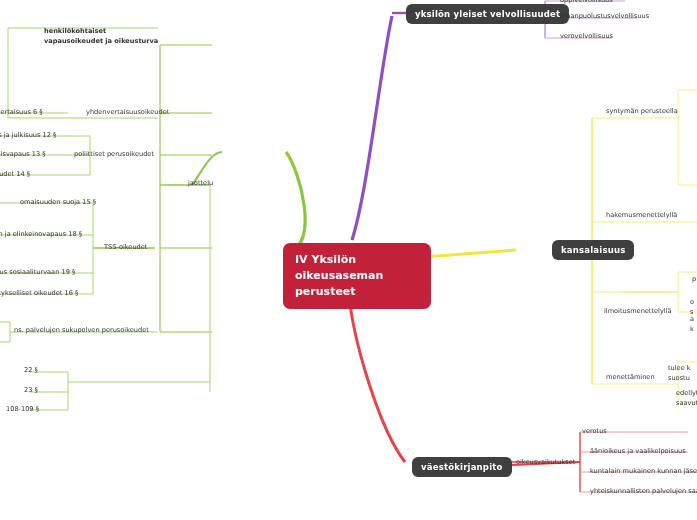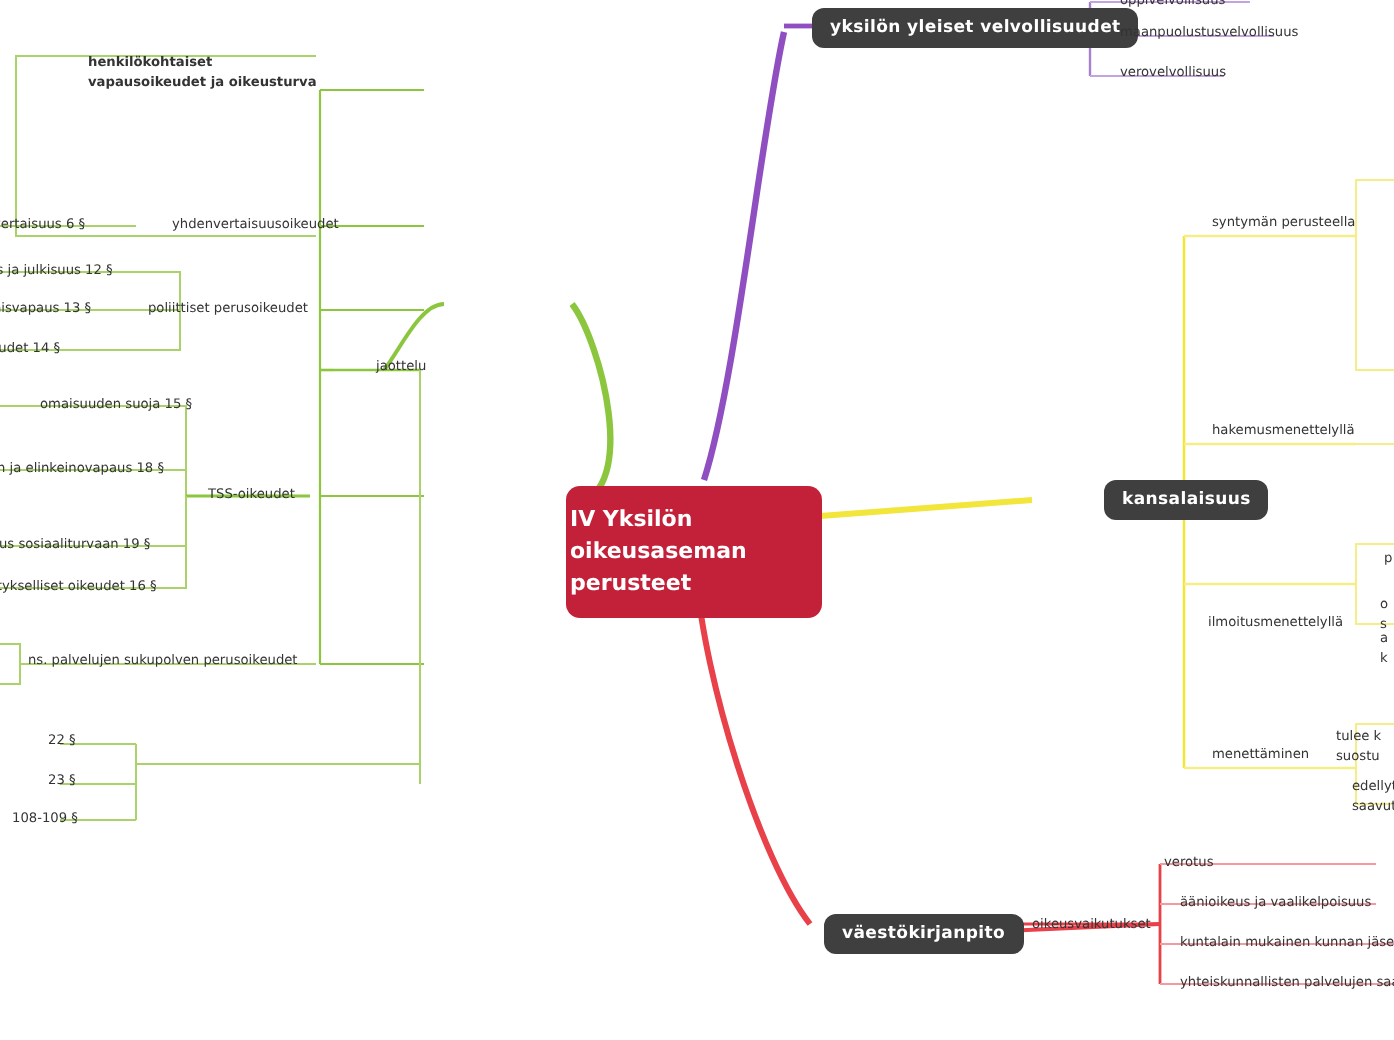--- a/index.html
+++ b/index.html
@@ -9,21 +9,21 @@
     font-family:"DejaVu Sans","Liberation Sans",sans-serif;
   }
   #canvas{position:absolute;left:0;top:0;width:697px;height:520px;}
   svg.links{position:absolute;left:0;top:0;width:697px;height:520px;pointer-events:none;}
 
   .node{position:absolute;white-space:nowrap;}
 
   
   .root{
     background:#c3213a;color:#ffffff;font-weight:bold;font-size:11px;
-    border-radius:7px;padding:9px 2px;line-height:1.45;
+    border-radius:7px;padding:9px 12px;line-height:1.45;
     white-space:normal;
   }
 
   
   .main{
     background:#3f3f3f;color:#ffffff;font-weight:bold;font-size:8.5px;
     border-radius:6px;padding:5px 9px;letter-spacing:.2px;
   }
 
   

